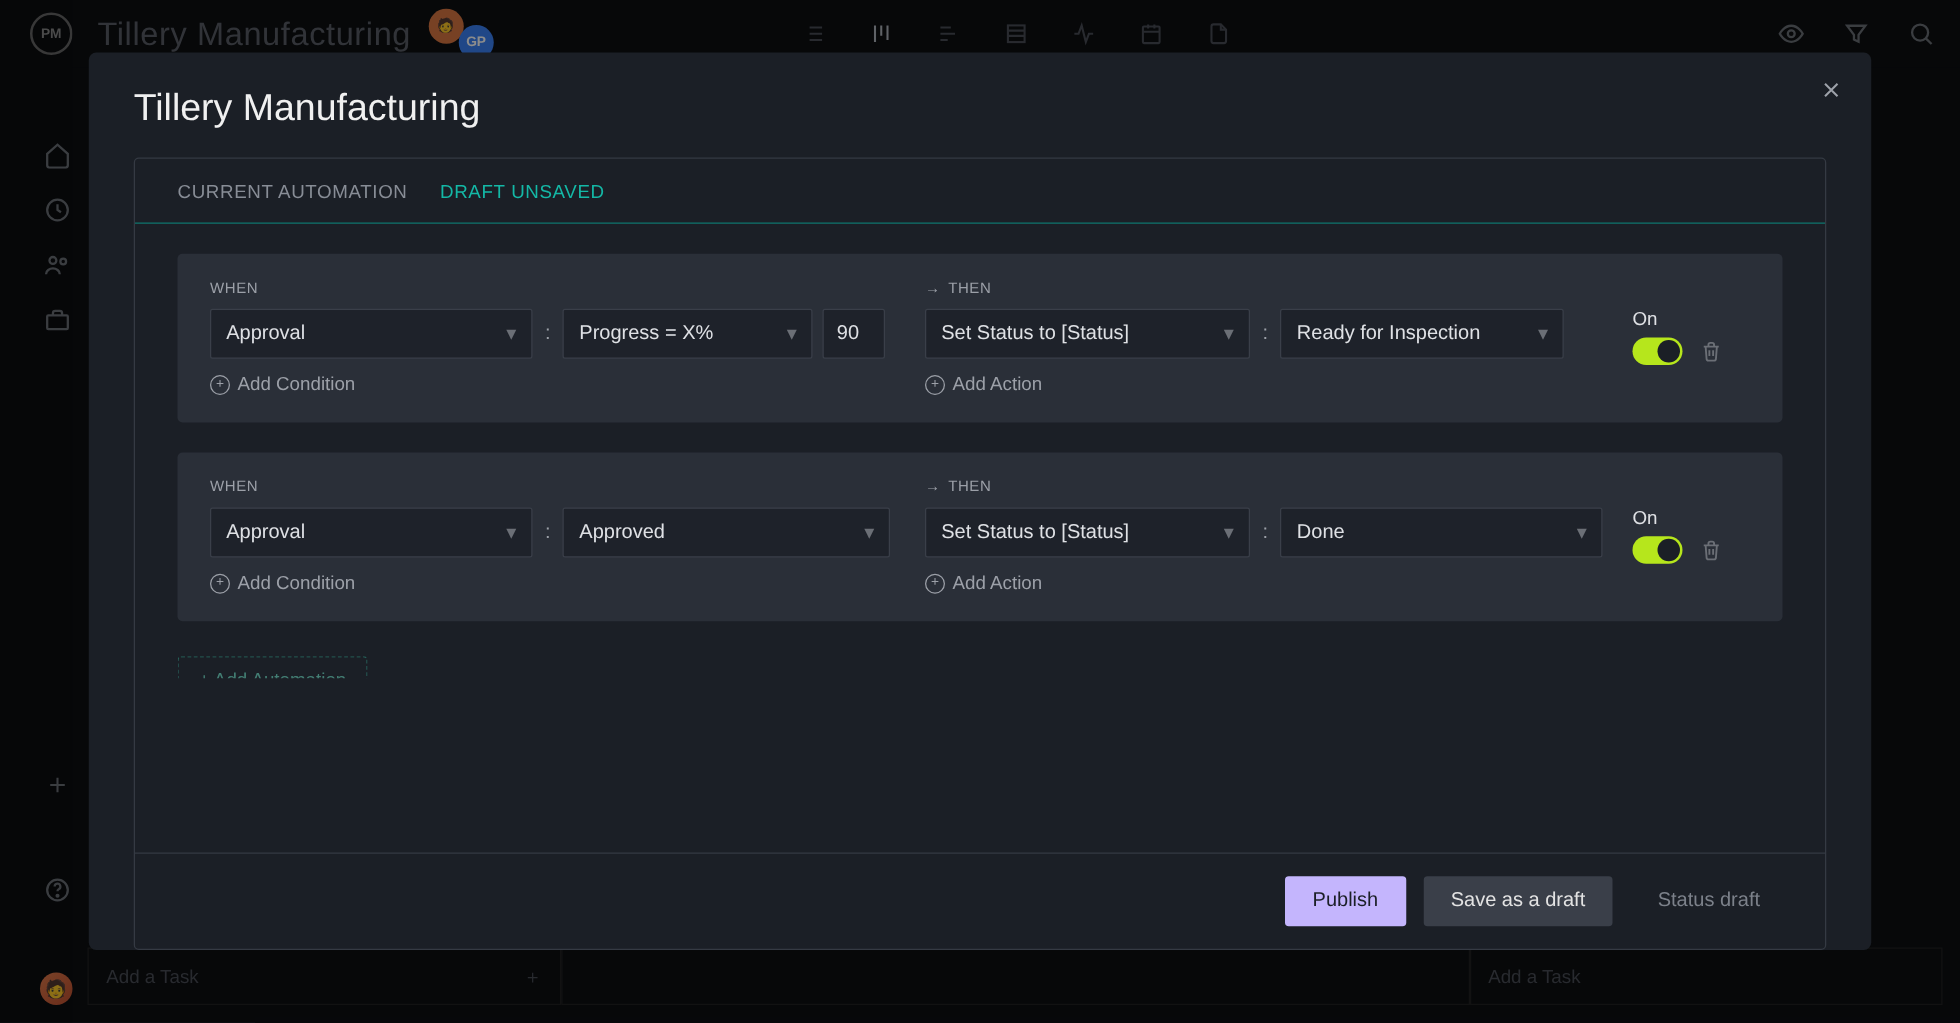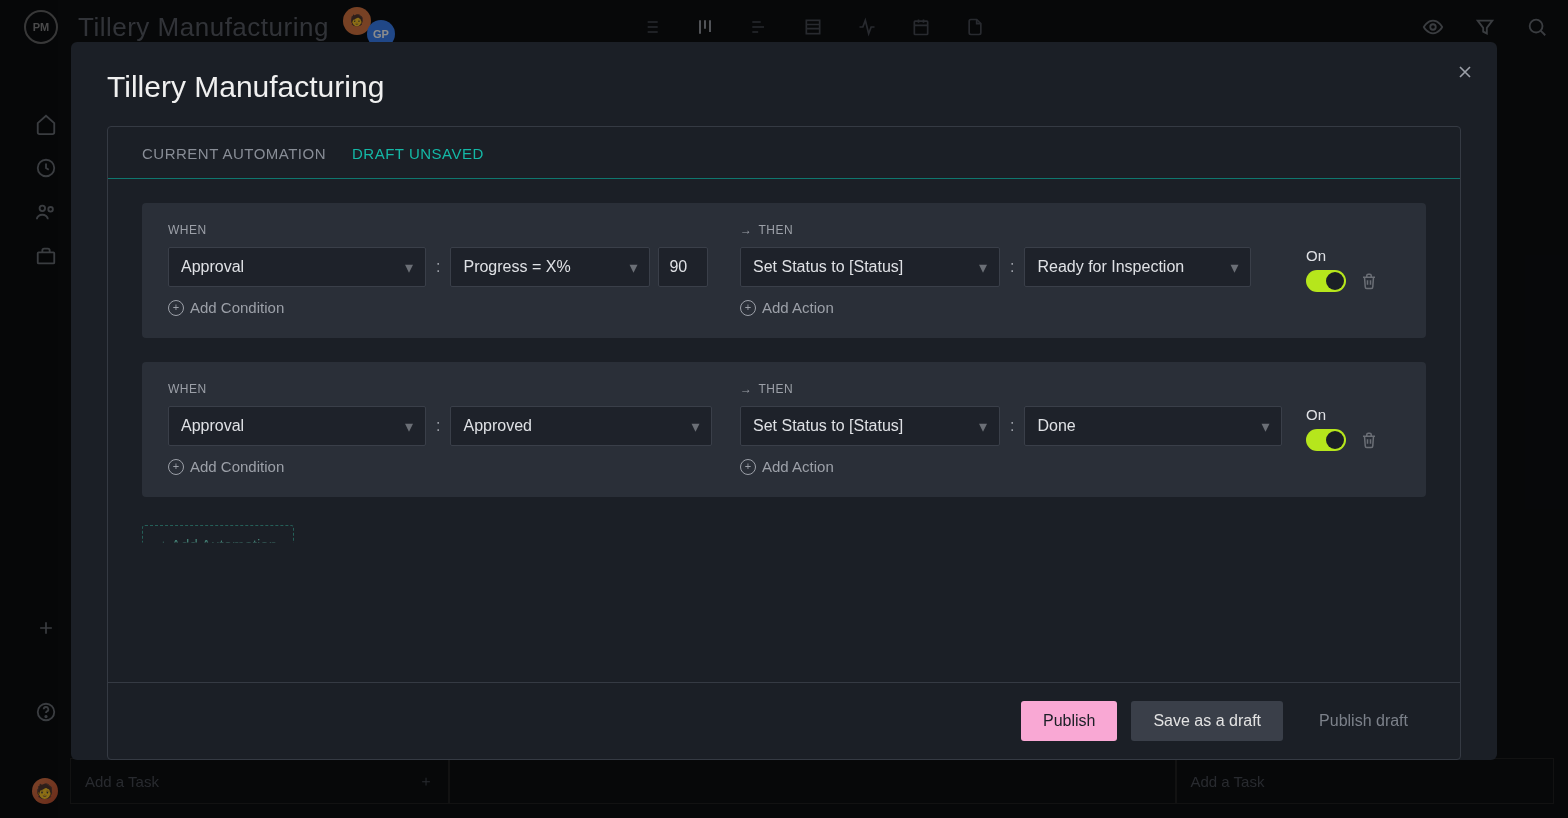--- a/index.html
+++ b/index.html
@@ -62,21 +62,21 @@
 .on-label { font-size:15px; color:#dfe1e5; }
 .toggle { width:40px;height:22px;background:#b6e61c;border-radius:11px;position:relative;cursor:pointer; }
 .toggle .knob { position:absolute; right:2px; top:2px; width:18px;height:18px;background:#1b1f26;border-radius:50%; }
 .trash { color:#6b6f76; cursor:pointer; margin-left:14px; align-self:center;}
 .rule-end-row { display:flex; align-items:center; }
 
 .add-auto { margin-top:4px; border:1px dashed #2e8b7a; color:#5fbfa8; padding:10px 16px; border-radius:3px; font-size:15px; cursor:pointer; display:inline-block; opacity:.6; clip-path: inset(0 0 55% 0); }
 
 .footer { border-top:1px solid #353a43; padding:18px 30px; display:flex; justify-content:flex-end; gap:14px; }
 .btn { height:40px; padding:0 22px; border-radius:3px; font-size:16px; display:flex; align-items:center; cursor:pointer; border:none; }
-.btn-primary { background:#f9a8d4; color:#1b1f26; font-weight:500; }
+.btn-primary { background:#c4b5fd; color:#1b1f26; font-weight:500; }
 .btn-secondary { background:#3a3f49; color:#e3e3e3; }
 .btn-ghost { background:transparent; color:#7c818a; }
 
 svg { display:block; }
 </style>
 </head>
 <body>
 
 <div class="app">
   <div class="sidebar">
@@ -333,17 +333,17 @@
             </div>
           </div>
         </div>
 
         <div class="add-auto">+ Add Automation</div>
       </div>
 
       <div class="footer">
         <button class="btn btn-primary">Publish</button>
         <button class="btn btn-secondary">Save as a draft</button>
-        <button class="btn btn-ghost">Publish draft</button>
+        <button class="btn btn-ghost">Status draft</button>
       </div>
     </div>
   </div>
 </div>
 
 </body></html>

